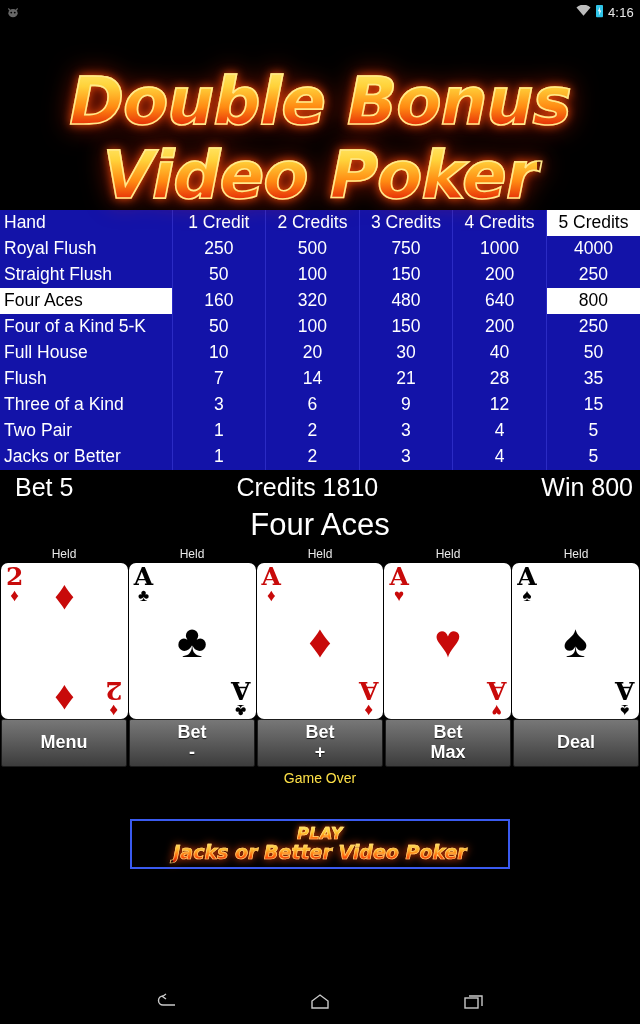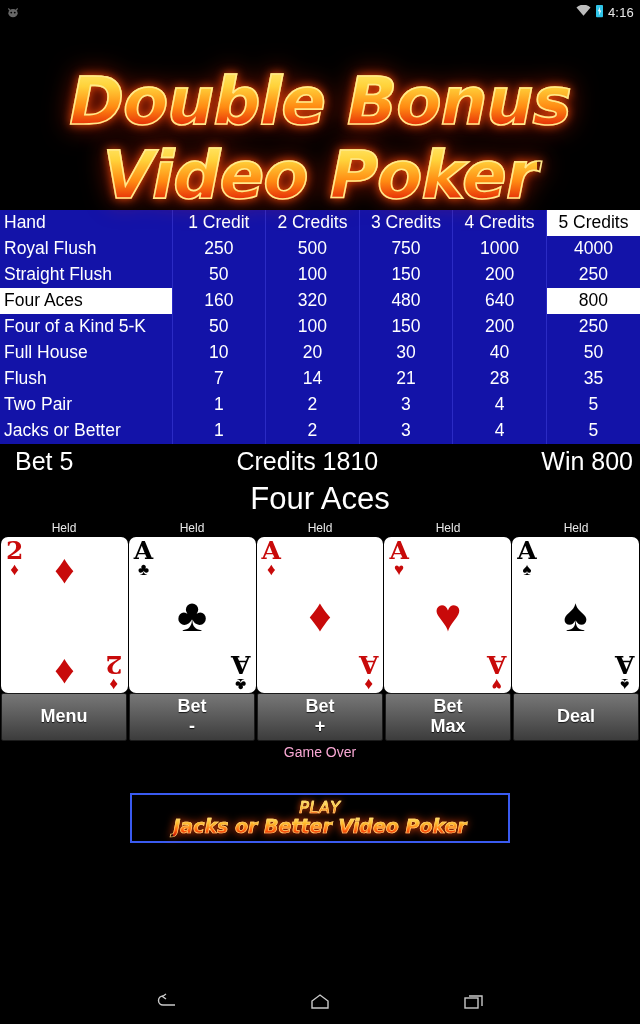--- a/index.html
+++ b/index.html
@@ -80,30 +80,30 @@
   .btn-row{ display:flex; height:48px; gap:2px; padding:0 1px; background:#000; }
   .btn{ flex:1 1 0; background:linear-gradient(180deg,#777 0%,#5d5d5d 45%,#3c3c3c 100%);
     border:1px solid #1b1b1b; border-radius:2px; display:flex;
     flex-direction:column; align-items:center; justify-content:center;
     font-weight:bold; font-size:18px; color:#fff; line-height:1.1;
     text-shadow:0 1px 1px rgba(0,0,0,.75); cursor:pointer; }
   .btn span{ display:block; }
 
   
   .gameover{ height:22px; display:flex; align-items:center;
-    justify-content:center; font-size:14px; color:#f9a8d4; background:#000; }
+    justify-content:center; font-size:14px; color:#fde047; background:#000; }
 
   
   .ad-area{ height:110px; display:flex; align-items:center;
     justify-content:center; background:#000; }
   .ad{ width:380px; height:50px; border:2px solid #3a5bf0; background:#000;
     display:flex; flex-direction:column; align-items:center;
     justify-content:center; cursor:pointer; }
   .ad-l1{
-    font-family:"DejaVu Sans", sans-serif; font-weight:normal; font-style:italic;
+    font-family:"DejaVu Sans", sans-serif; font-weight:bold; font-style:italic;
     font-size:16px; line-height:1; letter-spacing:.5px;
     background:linear-gradient(180deg,#ffe96b 0%,#ffc62a 40%,#ff6a0c 75%,#d81404 100%);
     -webkit-background-clip:text; background-clip:text; color:transparent;
     -webkit-text-stroke:.7px #ffd97a;
     filter:drop-shadow(0 0 3px rgba(255,80,10,.9));
   }
   .ad-l2{
     font-family:"DejaVu Sans", sans-serif; font-weight:bold; font-style:italic;
     font-size:19px; line-height:1.05; margin-top:1px; white-space:nowrap;
     background:linear-gradient(180deg,#ffe96b 0%,#ffb82a 35%,#ff5a0c 72%,#c41204 100%);
@@ -214,20 +214,28 @@
           </tr>
           <tr>
             <td class="c-hand">Flush</td>
             <td class="c-num">7</td>
             <td class="c-num">14</td>
             <td class="c-num">21</td>
             <td class="c-num">28</td>
             <td class="c-num">35</td>
           </tr>
           <tr>
+            <td class="c-hand">Three of a Kind</td>
+            <td class="c-num">3</td>
+            <td class="c-num">6</td>
+            <td class="c-num">9</td>
+            <td class="c-num">12</td>
+            <td class="c-num">15</td>
+          </tr>
+          <tr>
             <td class="c-hand">Two Pair</td>
             <td class="c-num">1</td>
             <td class="c-num">2</td>
             <td class="c-num">3</td>
             <td class="c-num">4</td>
             <td class="c-num">5</td>
           </tr>
           <tr>
             <td class="c-hand">Jacks or Better</td>
             <td class="c-num">1</td>

